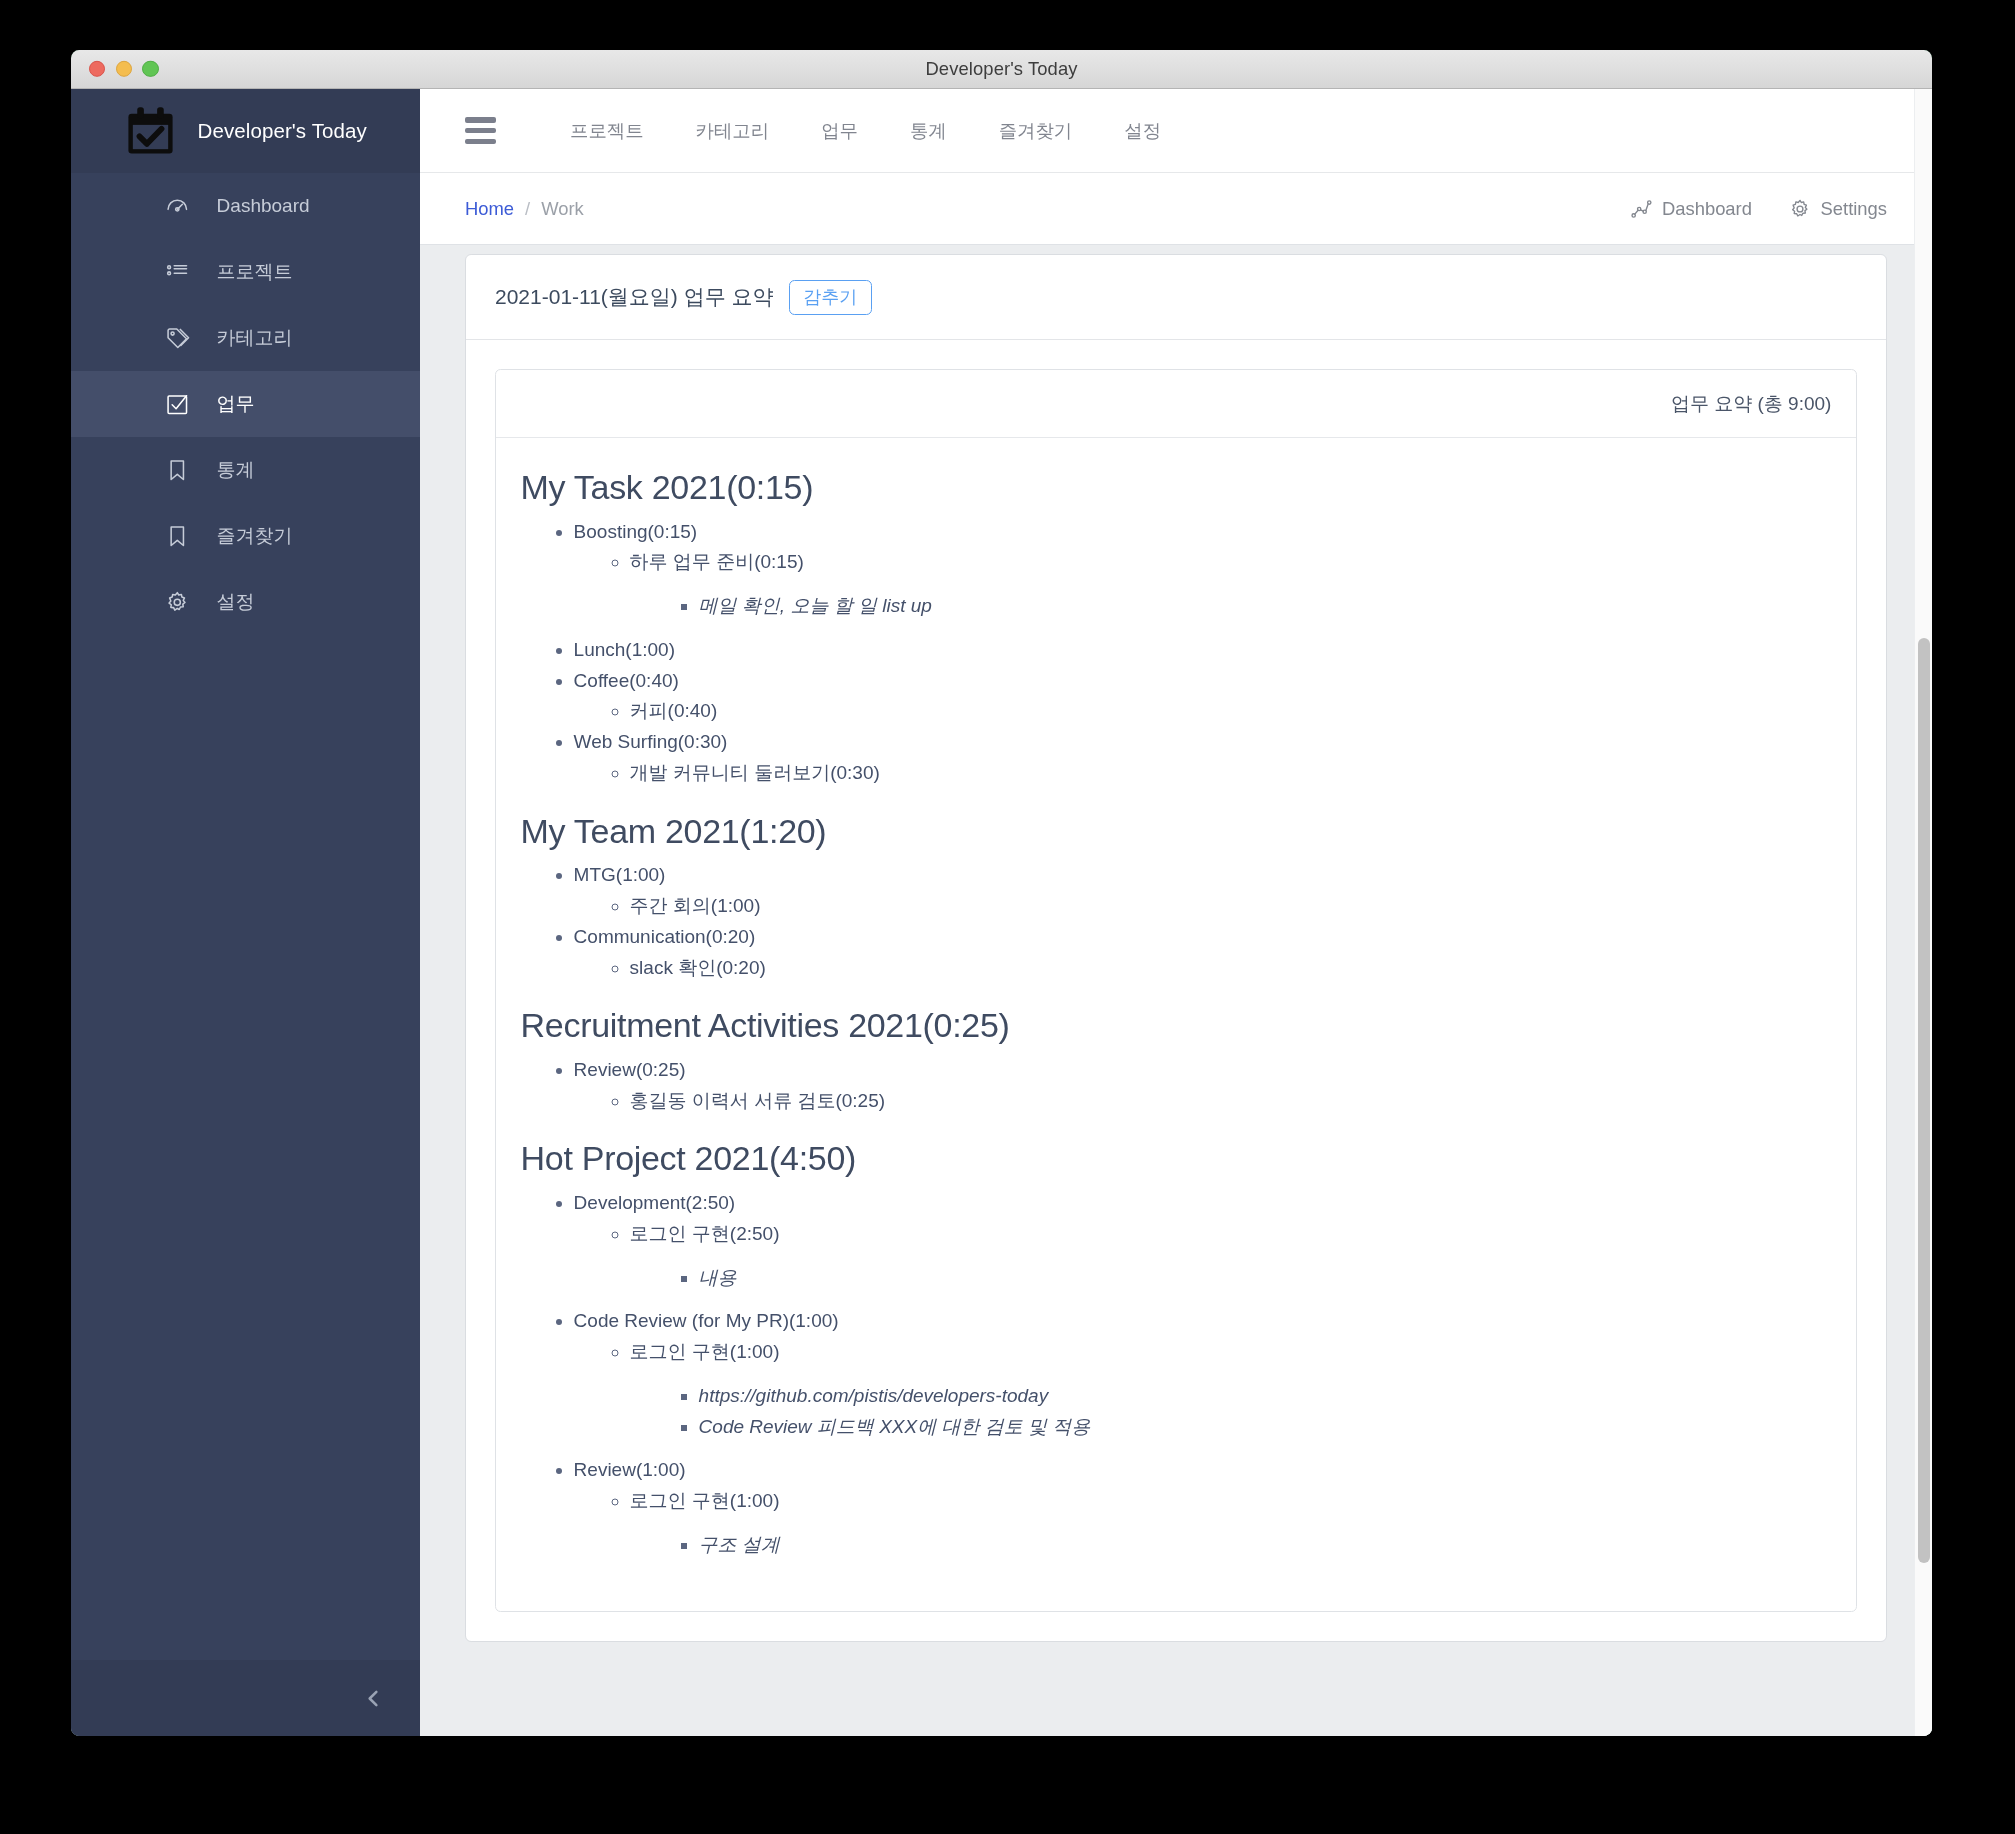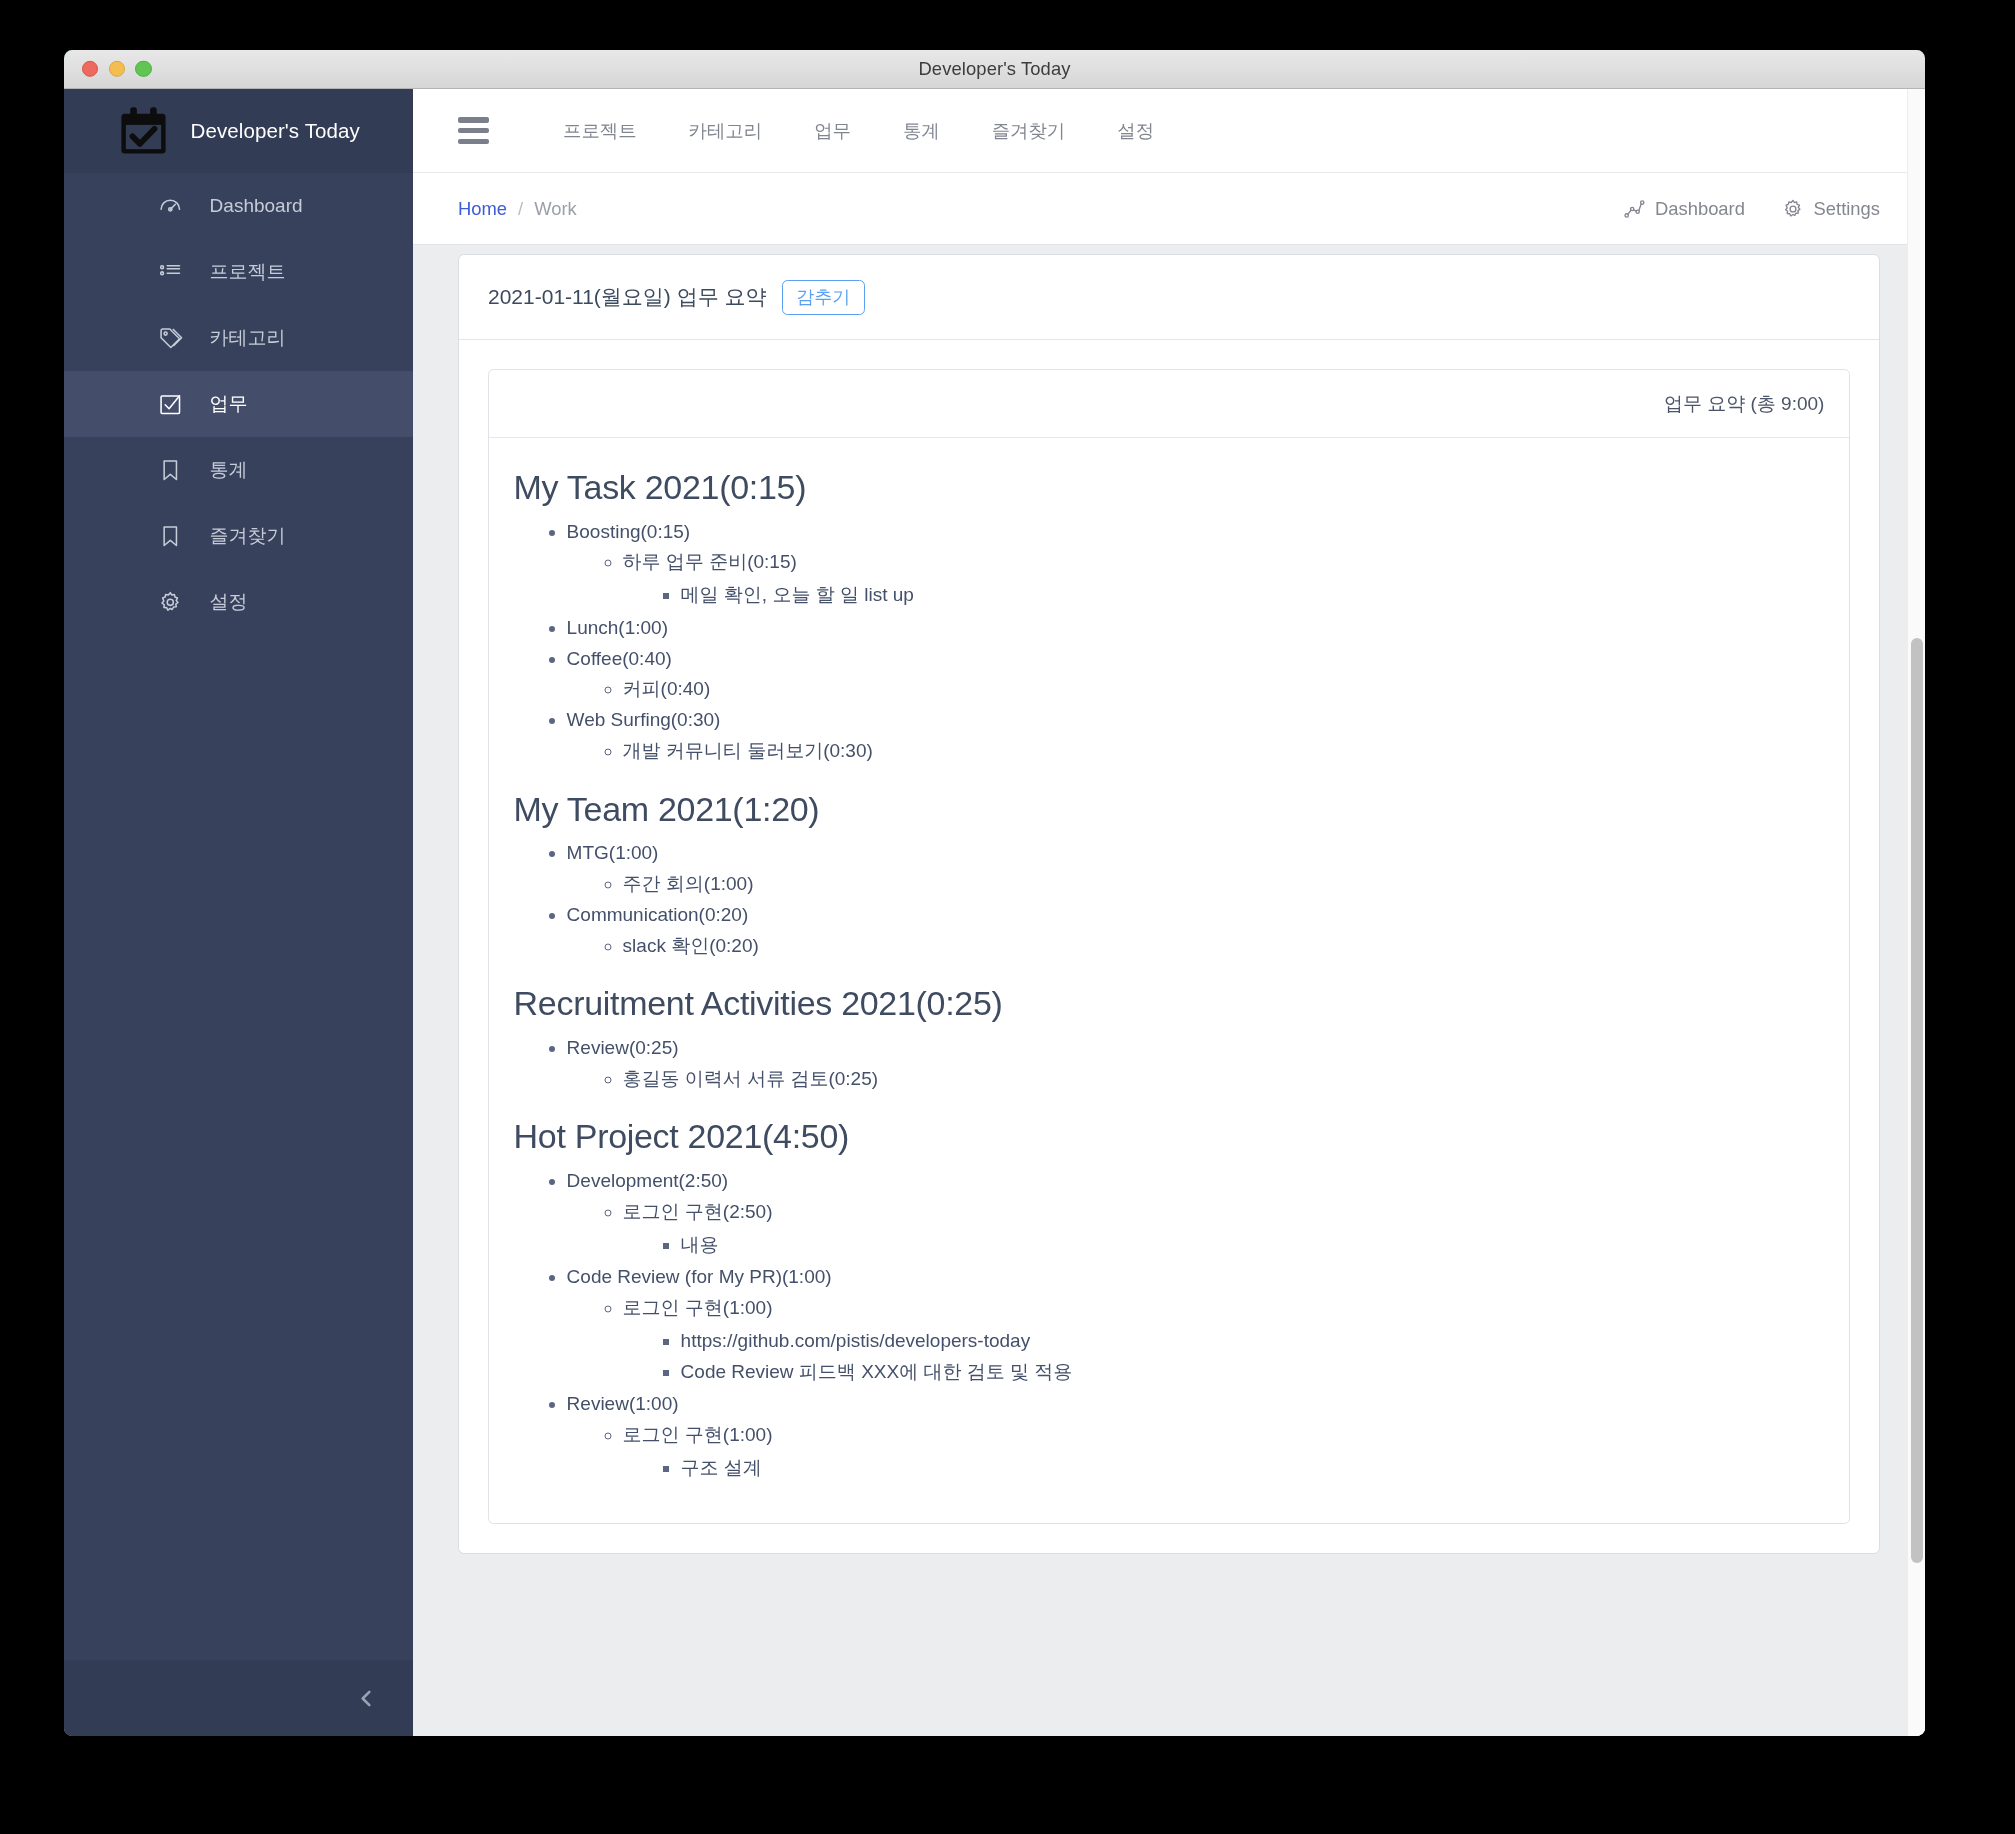--- a/index.html
+++ b/index.html
@@ -7,21 +7,21 @@
     padding: 0;
     background: #000000;
     width: 2015px;
     height: 1835px;
     overflow: hidden;
   }
   * { box-sizing: border-box; }
 
   .app-window {
     position: absolute;
-    left: 64px;
+    left: 71px;
     top: 50px;
     width: 1861px;
     height: 1686px;
     border-radius: 8.2px;
     overflow: hidden;
     background: #14532d;
     box-shadow: 0 12.3px 48px rgba(0,0,0,0.55);
     font-family: "Liberation Sans", "DejaVu Sans", sans-serif;
   }
 
@@ -227,21 +227,21 @@
     font-size: 34px;
     font-weight: normal;
     color: #3f4b61;
     margin: 23px 0 9.6px 0;
     letter-spacing: -0.3px;
   }
   .grp-title:first-child { margin-top: 6.8px; }
 
   ul.lvl1 { margin: 0 0 0 0; padding-left: 53px; list-style-type: disc; }
   ul.lvl2 { margin: 0; padding-left: 56px; list-style-type: circle; }
-  ul.lvl3 { margin: 2px; padding-left: 56px; list-style-type: square; }
+  ul.lvl3 { margin: 13px; padding-left: 56px; list-style-type: square; font-style: italic; }
   ul.lvl4 { margin: 0; padding-left: 56px; list-style-type: square; }
   ul li {
     font-size: 19px;
     color: #44506a;
     line-height: 1.62;
   }
   ul li::marker { color: #5b6680; }
 
   
   .win-scrollbar {

